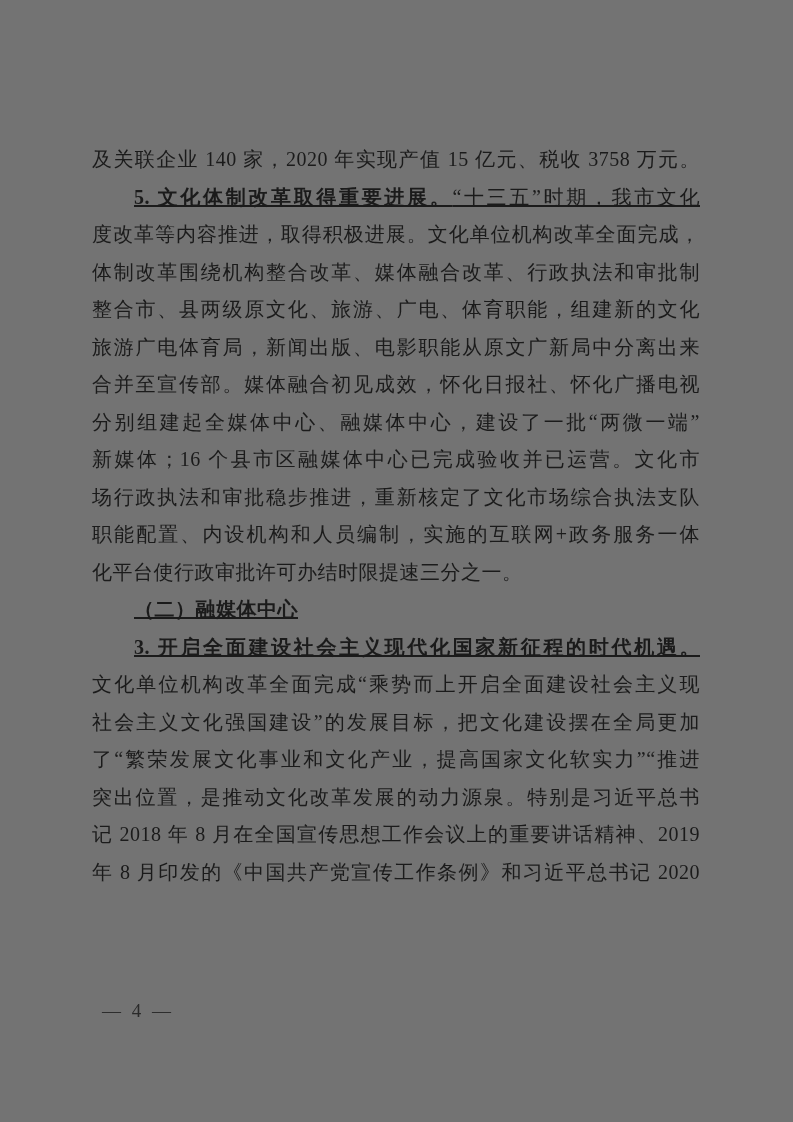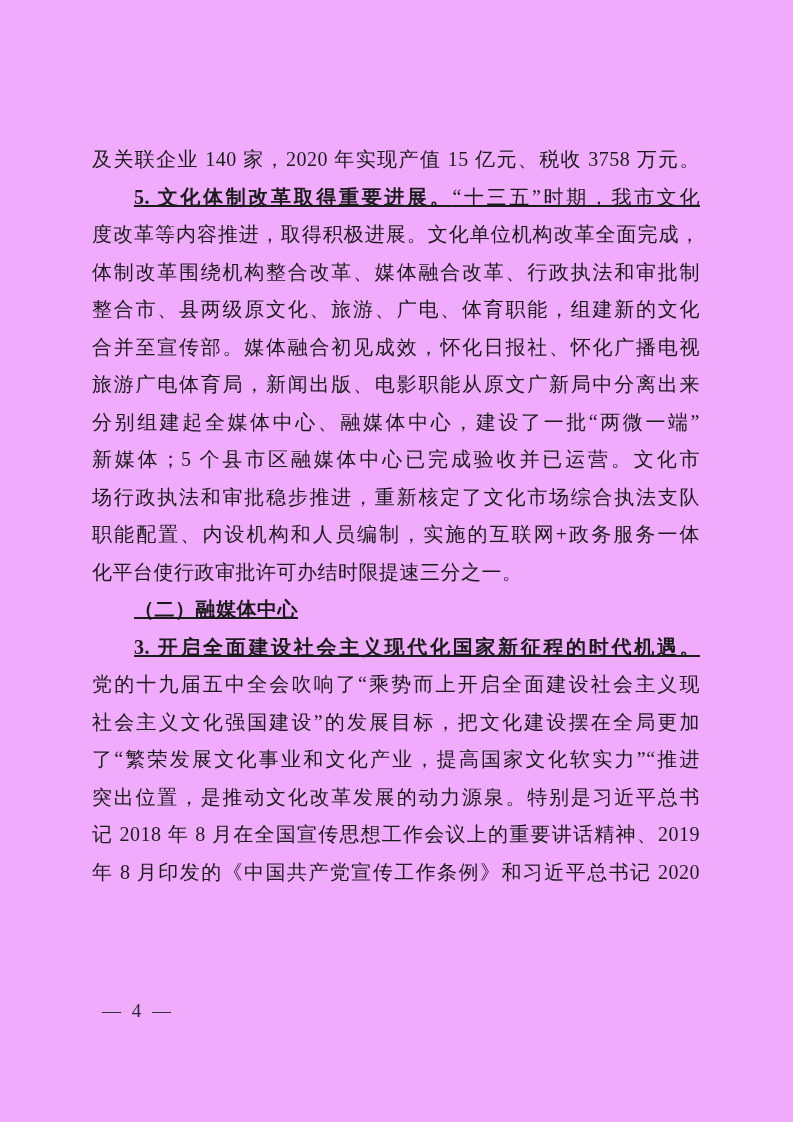--- a/index.html
+++ b/index.html
@@ -8,21 +8,21 @@
     position: relative;
     background: #ffffff;
     color: #1b1b1b;
     font-family: "Liberation Serif", "DejaVu Serif", serif;
     overflow: hidden;
   }
   .page {
     position: absolute;
     left: 0; top: 0;
     width: 793px; height: 1122px;
-    background: #f0abfc;
+    background: #737373;
   }
   .textblock {
     position: absolute;
     left: 92px;
     top: 141px;
     width: 608px;
   }
   .line {
     font-size: 20px;
     height: 37.5px;
@@ -59,32 +59,32 @@
 <div class="page">
 
   <div class="textblock">
 
     <div class="line"><span>及关联企业 140 家，2020 年实现产值 15 亿元、税收 3758 万元。</span></div>
 
     <div class="line indent"><span class="bold">5. 文化体制改革取得重要进展。</span><span>“十三五”时期，我市文化</span></div>
     <div class="line"><span>度改革等内容推进，取得积极进展。文化单位机构改革全面完成，</span></div>
     <div class="line"><span>体制改革围绕机构整合改革、媒体融合改革、行政执法和审批制</span></div>
     <div class="line"><span>整合市、县两级原文化、旅游、广电、体育职能，组建新的文化</span></div>
+    <div class="line"><span>旅游广电体育局，新闻出版、电影职能从原文广新局中分离出来</span></div>
     <div class="line"><span>合并至宣传部。媒体融合初见成效，怀化日报社、怀化广播电视</span></div>
-    <div class="line"><span>旅游广电体育局，新闻出版、电影职能从原文广新局中分离出来</span></div>
     <div class="line"><span>分别组建起全媒体中心、融媒体中心，建设了一批“两微一端”</span></div>
-    <div class="line"><span>新媒体；5 个县市区融媒体中心已完成验收并已运营。文化市</span></div>
+    <div class="line"><span>新媒体；16 个县市区融媒体中心已完成验收并已运营。文化市</span></div>
     <div class="line"><span>场行政执法和审批稳步推进，重新核定了文化市场综合执法支队</span></div>
     <div class="line"><span>职能配置、内设机构和人员编制，实施的互联网+政务服务一体</span></div>
     <div class="line lastline"><span>化平台使行政审批许可办结时限提速三分之一。</span></div>
 
     <div class="line indent heading"><span>（二）融媒体中心</span></div>
 
     <div class="line indent"><span class="bold">3. 开启全面建设社会主义现代化国家新征程的时代机遇。</span></div>
-    <div class="line"><span>党的十九届五中全会吹响了“乘势而上开启全面建设社会主义现</span></div>
+    <div class="line"><span>文化单位机构改革全面完成“乘势而上开启全面建设社会主义现</span></div>
     <div class="line"><span>社会主义文化强国建设”的发展目标，把文化建设摆在全局更加</span></div>
     <div class="line"><span>了“繁荣发展文化事业和文化产业，提高国家文化软实力”“推进</span></div>
     <div class="line"><span>突出位置，是推动文化改革发展的动力源泉。特别是习近平总书</span></div>
     <div class="line"><span>记 2018 年 8 月在全国宣传思想工作会议上的重要讲话精神、2019</span></div>
     <div class="line"><span>年 8 月印发的《中国共产党宣传工作条例》和习近平总书记 2020</span></div>
 
   </div>
 
   <div class="footer">— 4 —</div>
 

